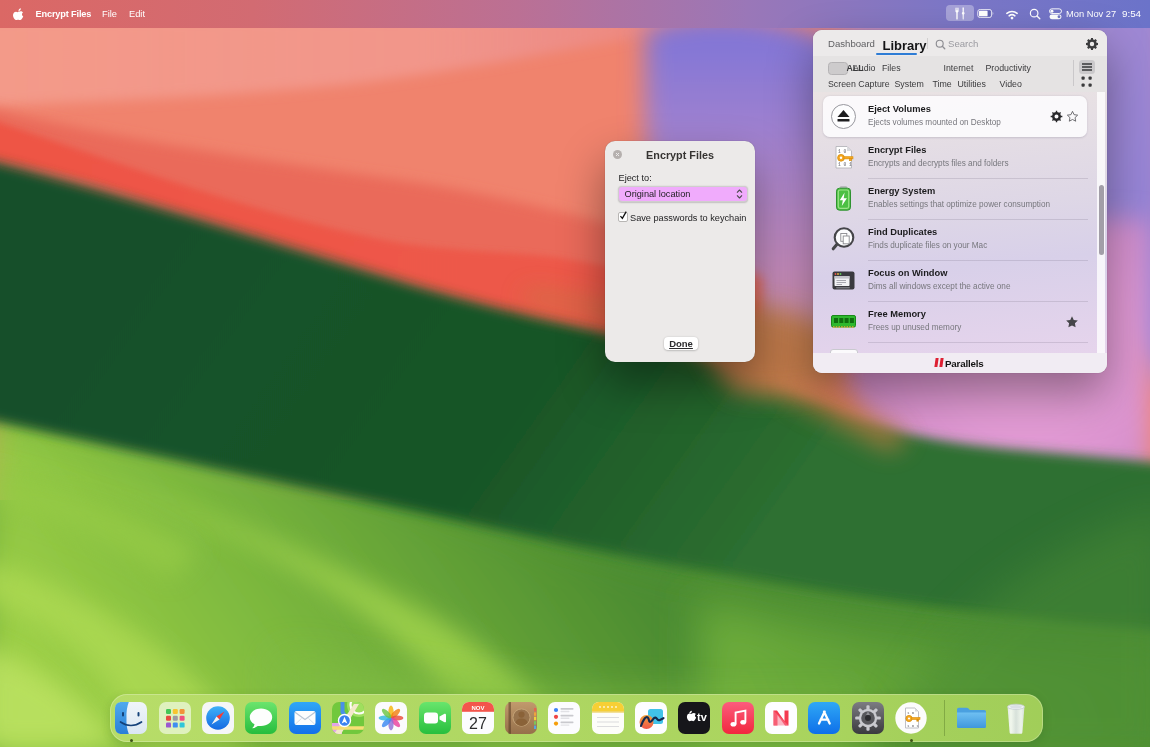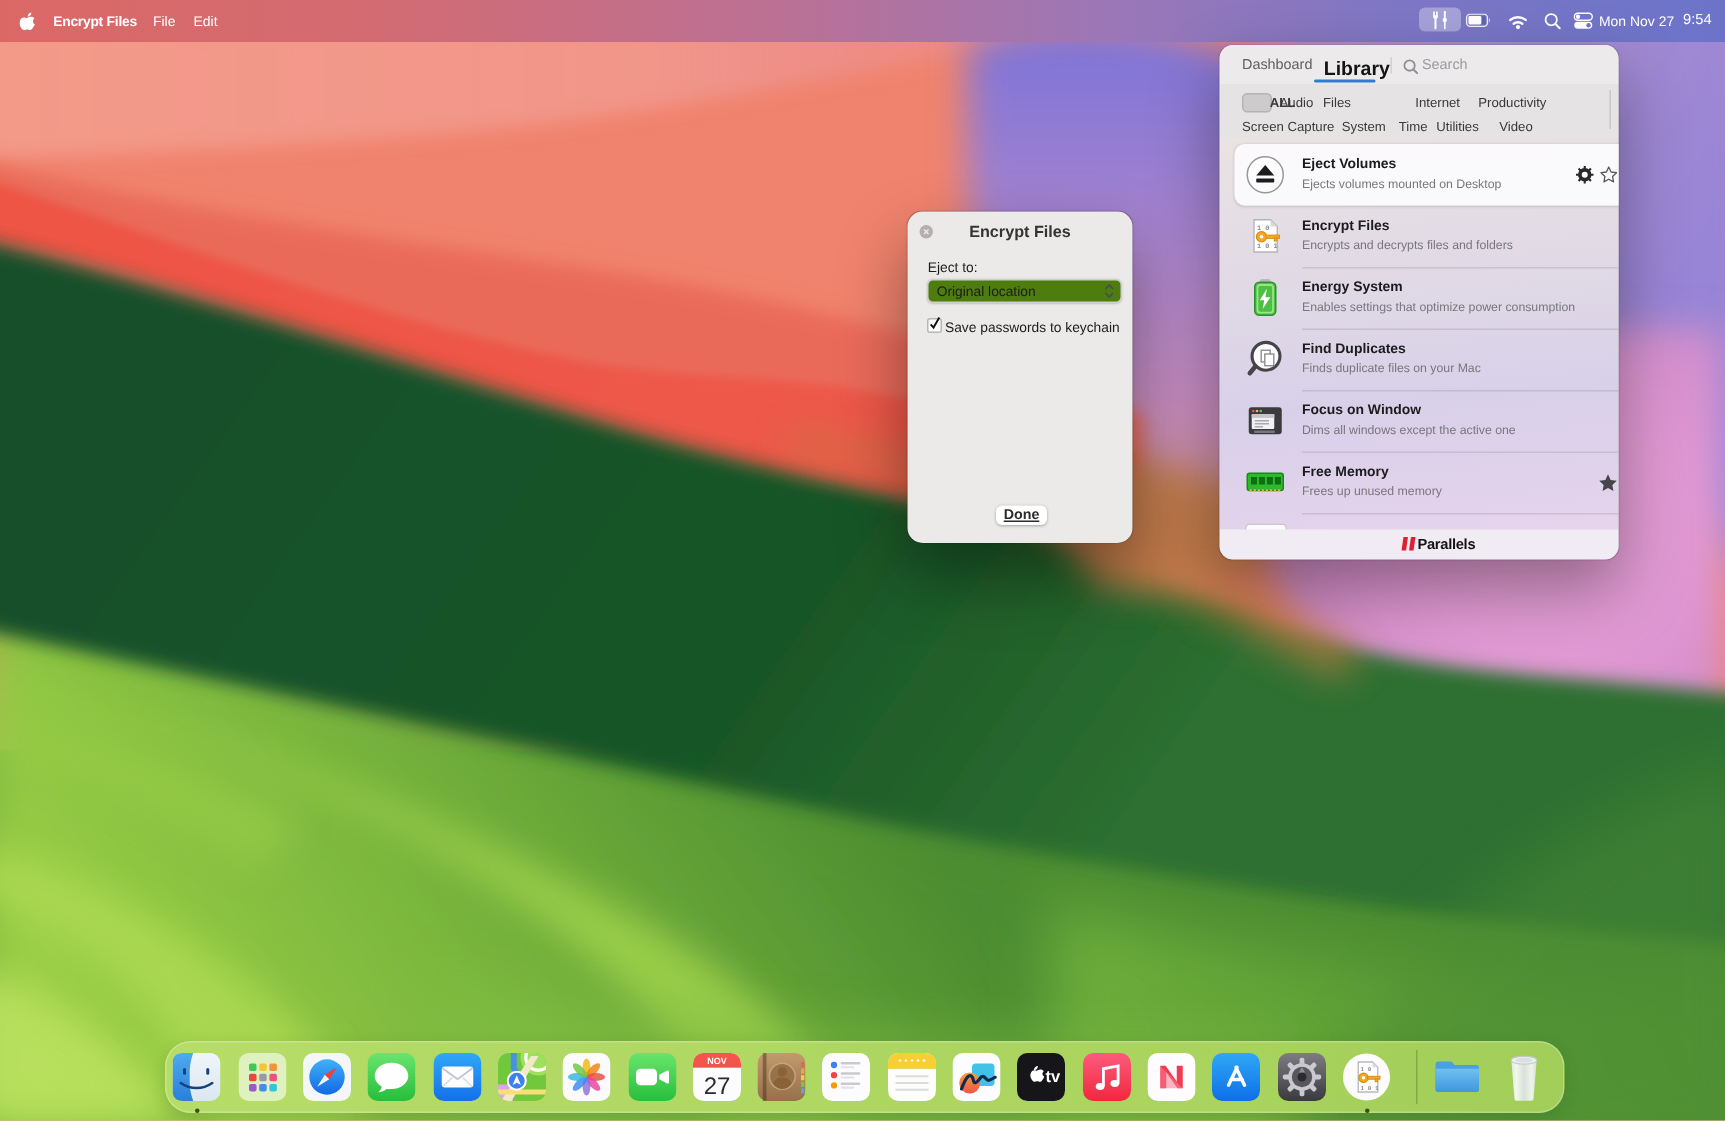--- a/index.html
+++ b/index.html
@@ -142,37 +142,37 @@
   </div>
 
   <div class="abs" id="dialog" style="left:605px;top:141px;width:150px;height:221px;background:#eceae9;border-radius:10px;
        box-shadow:0 22px 45px rgba(0,0,0,0.4),0 0 1px rgba(0,0,0,0.35);font-size:11px;color:#222;">
     <div style="position:absolute;left:8px;top:8.5px;width:9px;height:9px;border-radius:50%;background:#b5b0ae;"></div>
     <svg width="9" height="9" viewBox="0 0 9 9" style="position:absolute;left:8px;top:8.5px;">
       <path d="M3,3 L6,6 M6,3 L3,6" stroke="#eceae9" stroke-width="1"></path>
     </svg>
     <div style="position:absolute;left:0;top:8px;width:100%;text-align:center;font-size:10.8px;font-weight:bold;color:#363432;">Encrypt Files</div>
     <div style="position:absolute;left:13.5px;top:32px;font-size:9.2px;color:#1d1d1f;">Eject to:</div>
-    <div style="position:absolute;left:12.5px;top:44.5px;width:128px;height:14px;background:#4d7c0f;border:0.5px solid #d0cecd;border-radius:4px;box-shadow:0 0.5px 1.5px rgba(0,0,0,0.18);">
+    <div style="position:absolute;left:12.5px;top:44.5px;width:128px;height:14px;background:#f0abfc;border:0.5px solid #d0cecd;border-radius:4px;box-shadow:0 0.5px 1.5px rgba(0,0,0,0.18);">
       <span style="position:absolute;left:6px;top:2px;font-size:9.2px;color:#1d1d1f;">Original location</span>
       <svg width="7" height="10" viewBox="0 0 7 10" style="position:absolute;right:4px;top:2px;">
         <path d="M1,3.6 L3.5,1 L6,3.6" fill="none" stroke="#4c4c4e" stroke-width="1.1" stroke-linejoin="round"></path>
         <path d="M1,6.4 L3.5,9 L6,6.4" fill="none" stroke="#4c4c4e" stroke-width="1.1" stroke-linejoin="round"></path>
       </svg>
     </div>
     <div style="position:absolute;left:13px;top:71px;width:8px;height:8px;background:#fff;border:0.5px solid #b8b6b4;border-radius:2px;"></div>
     <svg width="10" height="10" viewBox="0 0 11 11" style="position:absolute;left:13px;top:68.5px;">
       <path d="M2.7,6.8 L4.8,9.2 L9,1.8" fill="none" stroke="#111" stroke-width="1.4"></path>
     </svg>
     <div style="position:absolute;left:25px;top:72px;font-size:9.2px;color:#1d1d1f;white-space:nowrap;">Save passwords to keychain</div>
     <div style="position:absolute;left:59px;top:195.5px;width:34px;height:13.5px;background:#fff;border-radius:4px;
         box-shadow:0 0.5px 2px rgba(0,0,0,0.3);text-align:center;font-size:9.5px;font-weight:bold;color:#2b2b2d;line-height:13.5px;text-decoration:underline;">Done</div>
   </div>
 
-  <div class="abs" id="panel" style="left:813px;top:30px;width:266px;height:343px;border-radius:9px;
+  <div class="abs" id="panel" style="left:813px;top:30px;width:294px;height:343px;border-radius:9px;
        box-shadow:0 20px 45px rgba(0,0,0,0.38),0 0 1px rgba(0,0,0,0.3);overflow:hidden;background:#e8e2e6;">
 
     <div style="position:absolute;left:0;top:0;width:294px;height:25.5px;background:#eceaea;"></div>
     <span style="position:absolute;left:15px;top:7.5px;font-size:9.6px;color:#606063;">Dashboard</span>
     <span style="position:absolute;left:69.5px;top:7.5px;font-size:13px;font-weight:bold;color:#141416;">Library</span>
     <div style="position:absolute;left:62.5px;top:22.8px;width:41px;height:2.6px;background:#2e7cd5;border-radius:1.3px;"></div>
     <div style="position:absolute;left:113.5px;top:8px;width:1px;height:11px;background:#d2d0d0;"></div>
     <svg width="11" height="11" viewBox="0 0 14 14" style="position:absolute;left:121.5px;top:9px;">
       <circle cx="6" cy="6" r="4.4" fill="none" stroke="#8e8e93" stroke-width="1.5"></circle>
       <line x1="9.3" y1="9.3" x2="12.4" y2="12.4" stroke="#8e8e93" stroke-width="1.7" stroke-linecap="round"></line>

